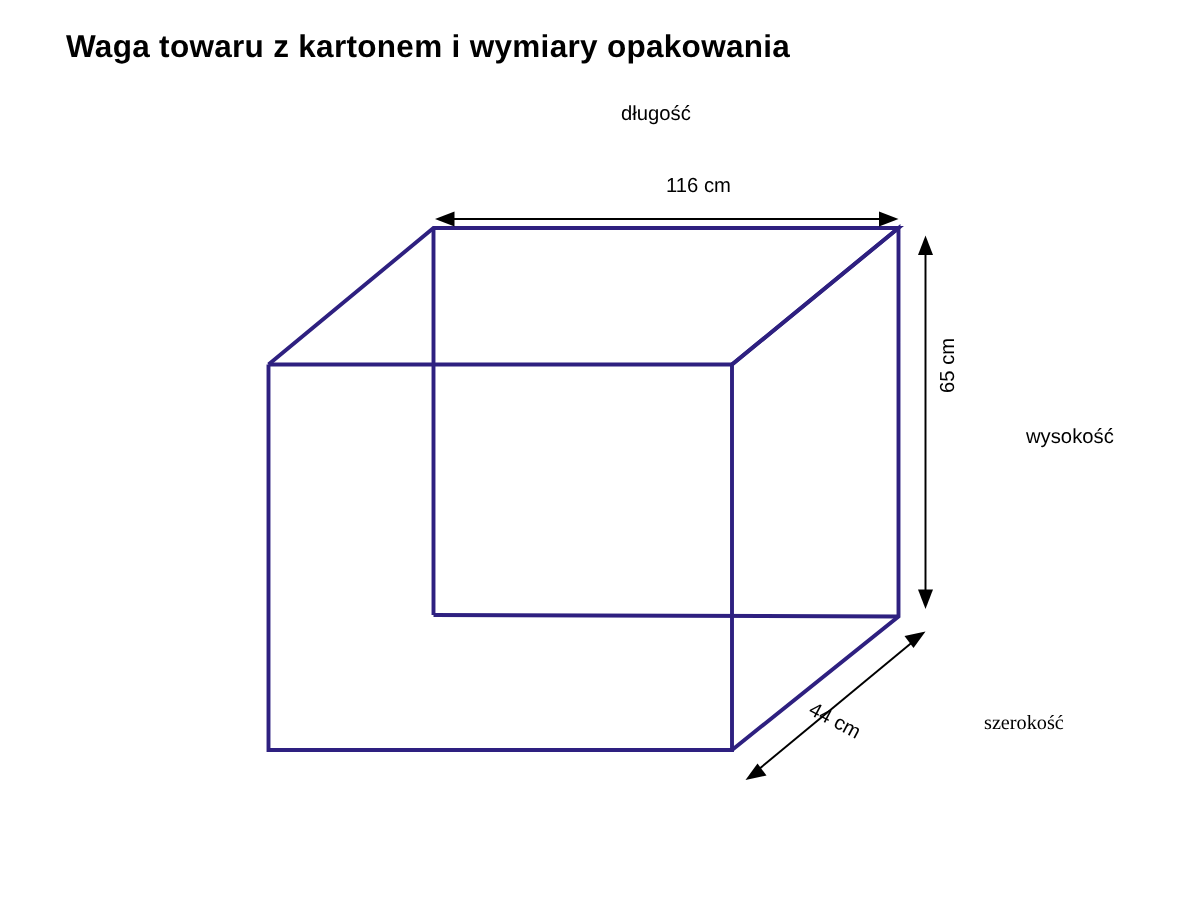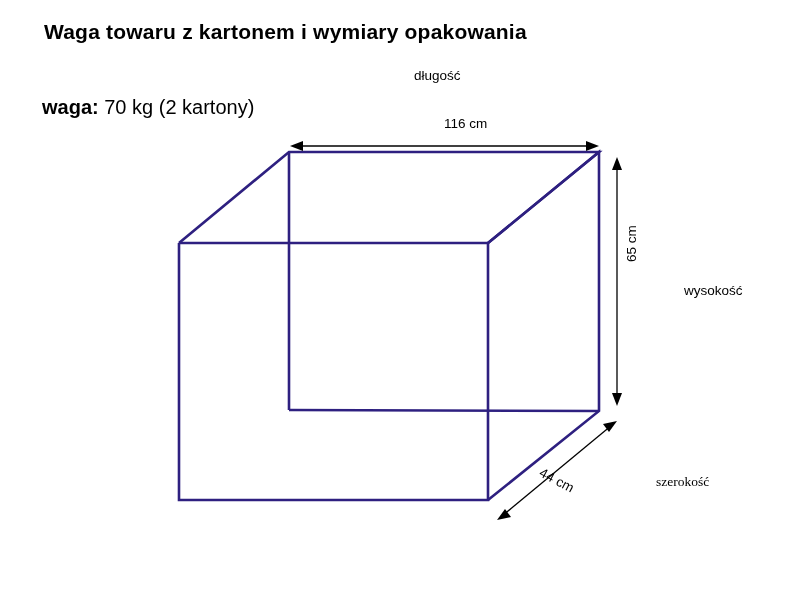--- a/index.html
+++ b/index.html
@@ -99,24 +99,20 @@
     fill: none;
   }
 </style>
 </head>
 <body>
 
 <div class="page">
 
   <div id="title">Waga towaru z kartonem i wymiary opakowania</div>
 
-  <div id="weight-line">
-    <span class="lbl">waga:</span>
-    <span>70 kg (2 kartony)</span>
-  </div>
 
   <div class="label-static" id="label-length">długość</div>
   <div class="label-static" id="label-height">wysokość</div>
   <div class="label-static" id="label-width">szerokość</div>
 
   <div class="dim-text" id="dim-length">116 cm</div>
   <div class="dim-text" id="dim-height">65 cm</div>
   <div class="dim-text" id="dim-width">44 cm</div>
 
   <svg class="diagram" viewBox="0 0 800 600">

